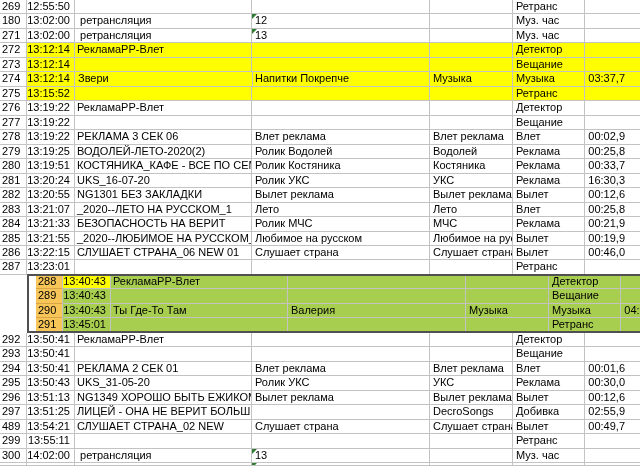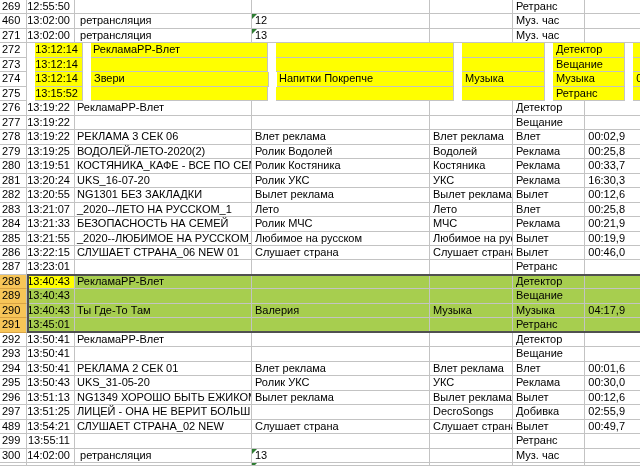--- a/index.html
+++ b/index.html
@@ -25,26 +25,27 @@
     position:relative;
     background:#fff;
   }
   .c-num {flex:0 0 27px; padding-left:2px; background:var(--row-header-bg,#fff);}
   .c-time{flex:0 0 48px; text-align:right; padding:0 4px 0 0;}
   .c-title{flex:0 0 177px; padding-left:2px;}
   .c-note{flex:0 0 178px;}
   .c-group{flex:0 0 83px;}
   .c-cat{flex:0 0 72px;}
   .c-dur{flex:0 0 55px; text-align:right; padding:0 15px 0 0; border-right:none;}
-  .hl-yellow .cell:not(.c-num){background:var(--yellow,#ffff00);margin-left:8px;}
+  .hl-yellow .cell:not(.c-num){background:var(--yellow,#ffff00);}
   .hl-green  .cell:not(.c-num){background:var(--green,#a7ce4f);}
   .cell-yellow{background:var(--yellow,#ffff00) !important;}
   .sel-head{
     background:var(--selected-row-header-bg,#f7c558) !important;
     border-bottom:1px solid var(--selected-header-border,#d9a445);
+    margin-left:36px;
   }
   .tri{
     display:none;
     position:absolute;top:0;left:0;width:0;height:0;
     border-top:5px solid var(--error-triangle,#2e7d32);
     border-right:5px solid transparent;
   }
   .tri.show{display:block;}
   #selection-outline{
     position:absolute;
@@ -63,21 +64,21 @@
 <div class="row">
     <div class="cell c-num">269</div>
     <div class="cell c-time">12:55:50</div>
     <div class="cell c-title"></div>
     <div class="cell c-note"><span></span></div>
     <div class="cell c-group"></div>
     <div class="cell c-cat">Ретранс</div>
     <div class="cell c-dur"></div>
   </div>
     <div class="row">
-    <div class="cell c-num">460</div>
+    <div class="cell c-num">180</div>
     <div class="cell c-time">13:02:00</div>
     <div class="cell c-title"> ретрансляция</div>
     <div class="cell c-note"><span class="tri show"></span><span>12</span></div>
     <div class="cell c-group"></div>
     <div class="cell c-cat">Муз. час</div>
     <div class="cell c-dur"></div>
   </div>
     <div class="row">
     <div class="cell c-num">271</div>
     <div class="cell c-time">13:02:00</div>
@@ -191,21 +192,21 @@
     <div class="cell c-time">13:21:07</div>
     <div class="cell c-title">_2020--ЛЕТО НА РУССКОМ_1</div>
     <div class="cell c-note"><span>Лето</span></div>
     <div class="cell c-group">Лето</div>
     <div class="cell c-cat">Влет</div>
     <div class="cell c-dur">00:25,8</div>
   </div>
     <div class="row">
     <div class="cell c-num">284</div>
     <div class="cell c-time">13:21:33</div>
-    <div class="cell c-title">БЕЗОПАСНОСТЬ НА СЕМЕЙ</div>
+    <div class="cell c-title">БЕЗОПАСНОСТЬ НА ВЕРИТ</div>
     <div class="cell c-note"><span>Ролик МЧС</span></div>
     <div class="cell c-group">МЧС</div>
     <div class="cell c-cat">Реклама</div>
     <div class="cell c-dur">00:21,9</div>
   </div>
     <div class="row">
     <div class="cell c-num">285</div>
     <div class="cell c-time">13:21:55</div>
     <div class="cell c-title">_2020--ЛЮБИМОЕ НА РУССКОМ_01</div>
     <div class="cell c-note"><span>Любимое на русском</span></div>

